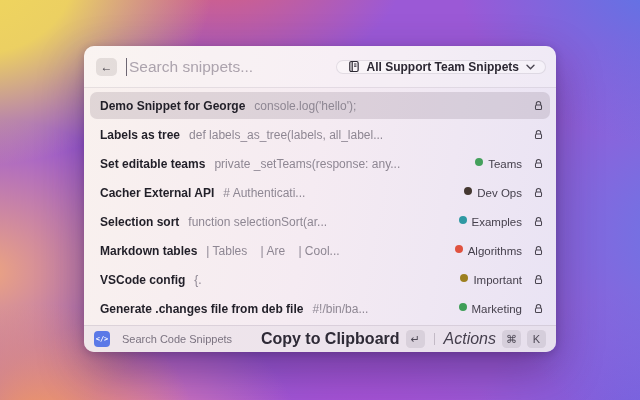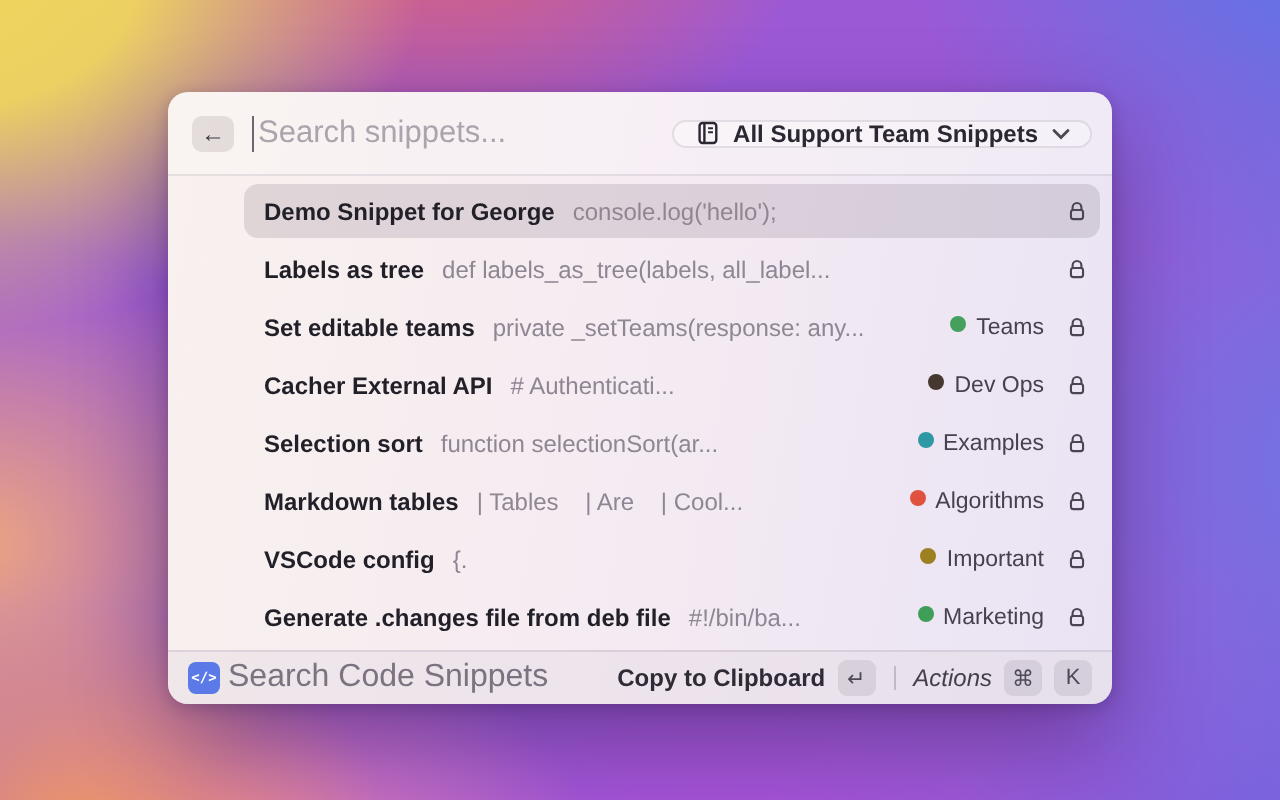--- a/index.html
+++ b/index.html
@@ -33,40 +33,40 @@
     display:flex; align-items:center; justify-content:center; font-size:12px; color:#3c3842; flex:none; cursor:default; }
   .caret { width:1px; height:18px; background:#6d6672; margin-left:9px; flex:none; }
   .search-input { flex:1; border:none; outline:none; background:transparent; margin-left:2px;
     font-family:"Liberation Sans", sans-serif; font-size:15.5px; color:#35313b; }
   .search-input::placeholder { color:#aca3ad; }
   .filter { flex:none; display:flex; align-items:center; gap:7px; height:14px; padding:0 10px;
     border-radius:7px; background:rgba(255,255,255,.35); border:1px solid rgba(60,40,70,.12);
     font-size:12px; font-weight:700; color:#2c2833; cursor:default; }
   .filter svg { display:block; }
   
-  .list { flex:1; display:flex; flex-direction:column; padding:3px 0 2px 0;margin-left:32px; }
+  .list { flex:1; display:flex; flex-direction:column; padding:3px 0 2px 0; }
   .row { flex:1; display:flex; align-items:center; padding:0 12px 0 16px; position:relative; }
   .row.selected::before { content:""; position:absolute; left:6px; right:6px; top:1px; bottom:1px;
     background:rgba(94,72,94,.16); border-radius:7px; }
   .row > * { position:relative; }
   .row-title { font-size:12px; font-weight:700; color:#211f28; white-space:nowrap; }
   .row-code { font-size:12px; color:#8e8793; margin-left:9px; white-space:pre; overflow:hidden; }
   .row-spacer { flex:1; }
   .tag { display:flex; gap:5px; margin-right:11px; }
   .tag-dot { width:8px; height:8px; border-radius:50%; flex:none; }
   .tag-label { font-size:11.5px; color:#46414d; white-space:nowrap; }
   .lock { flex:none; display:flex; align-items:center; }
   
   .footer { height:27px; flex:none; display:flex; align-items:center; padding:0 10px;
     background:rgba(228,219,228,.45); border-top:1px solid rgba(60,40,70,.10); }
   .app-icon { width:16px; height:16px; border-radius:4px; display:flex; align-items:center; justify-content:center;
     color:#fff; font-size:7px; font-weight:700; font-family:"DejaVu Sans Mono", monospace; flex:none; }
-  .app-name { margin-left:4px; font-size:16px; color:#7b7380; }
+  .app-name { margin-left:12px; font-size:11px; color:#7b7380; }
   .footer-spacer { flex:1; }
-  .action-label { font-size:12px; font-weight:700; color:#2e2a36; }
+  .action-label { font-size:16px; font-weight:700; color:#2e2a36; }
   .action-label.secondary { font-weight:400; color:#453f4d;font-style:italic; }
   .key { height:18px; min-width:19px; padding:0 4px; margin-left:6px; border-radius:4.5px;
     background:rgba(60,45,65,.10); display:flex; align-items:center; justify-content:center;
     font-size:11px; color:#4e4956; }
   .footer-divider { width:1px; height:12px; background:rgba(60,45,65,.22); margin:0 9px; }
 </style>
 </head>
 <body>
 
 <div class="window">

